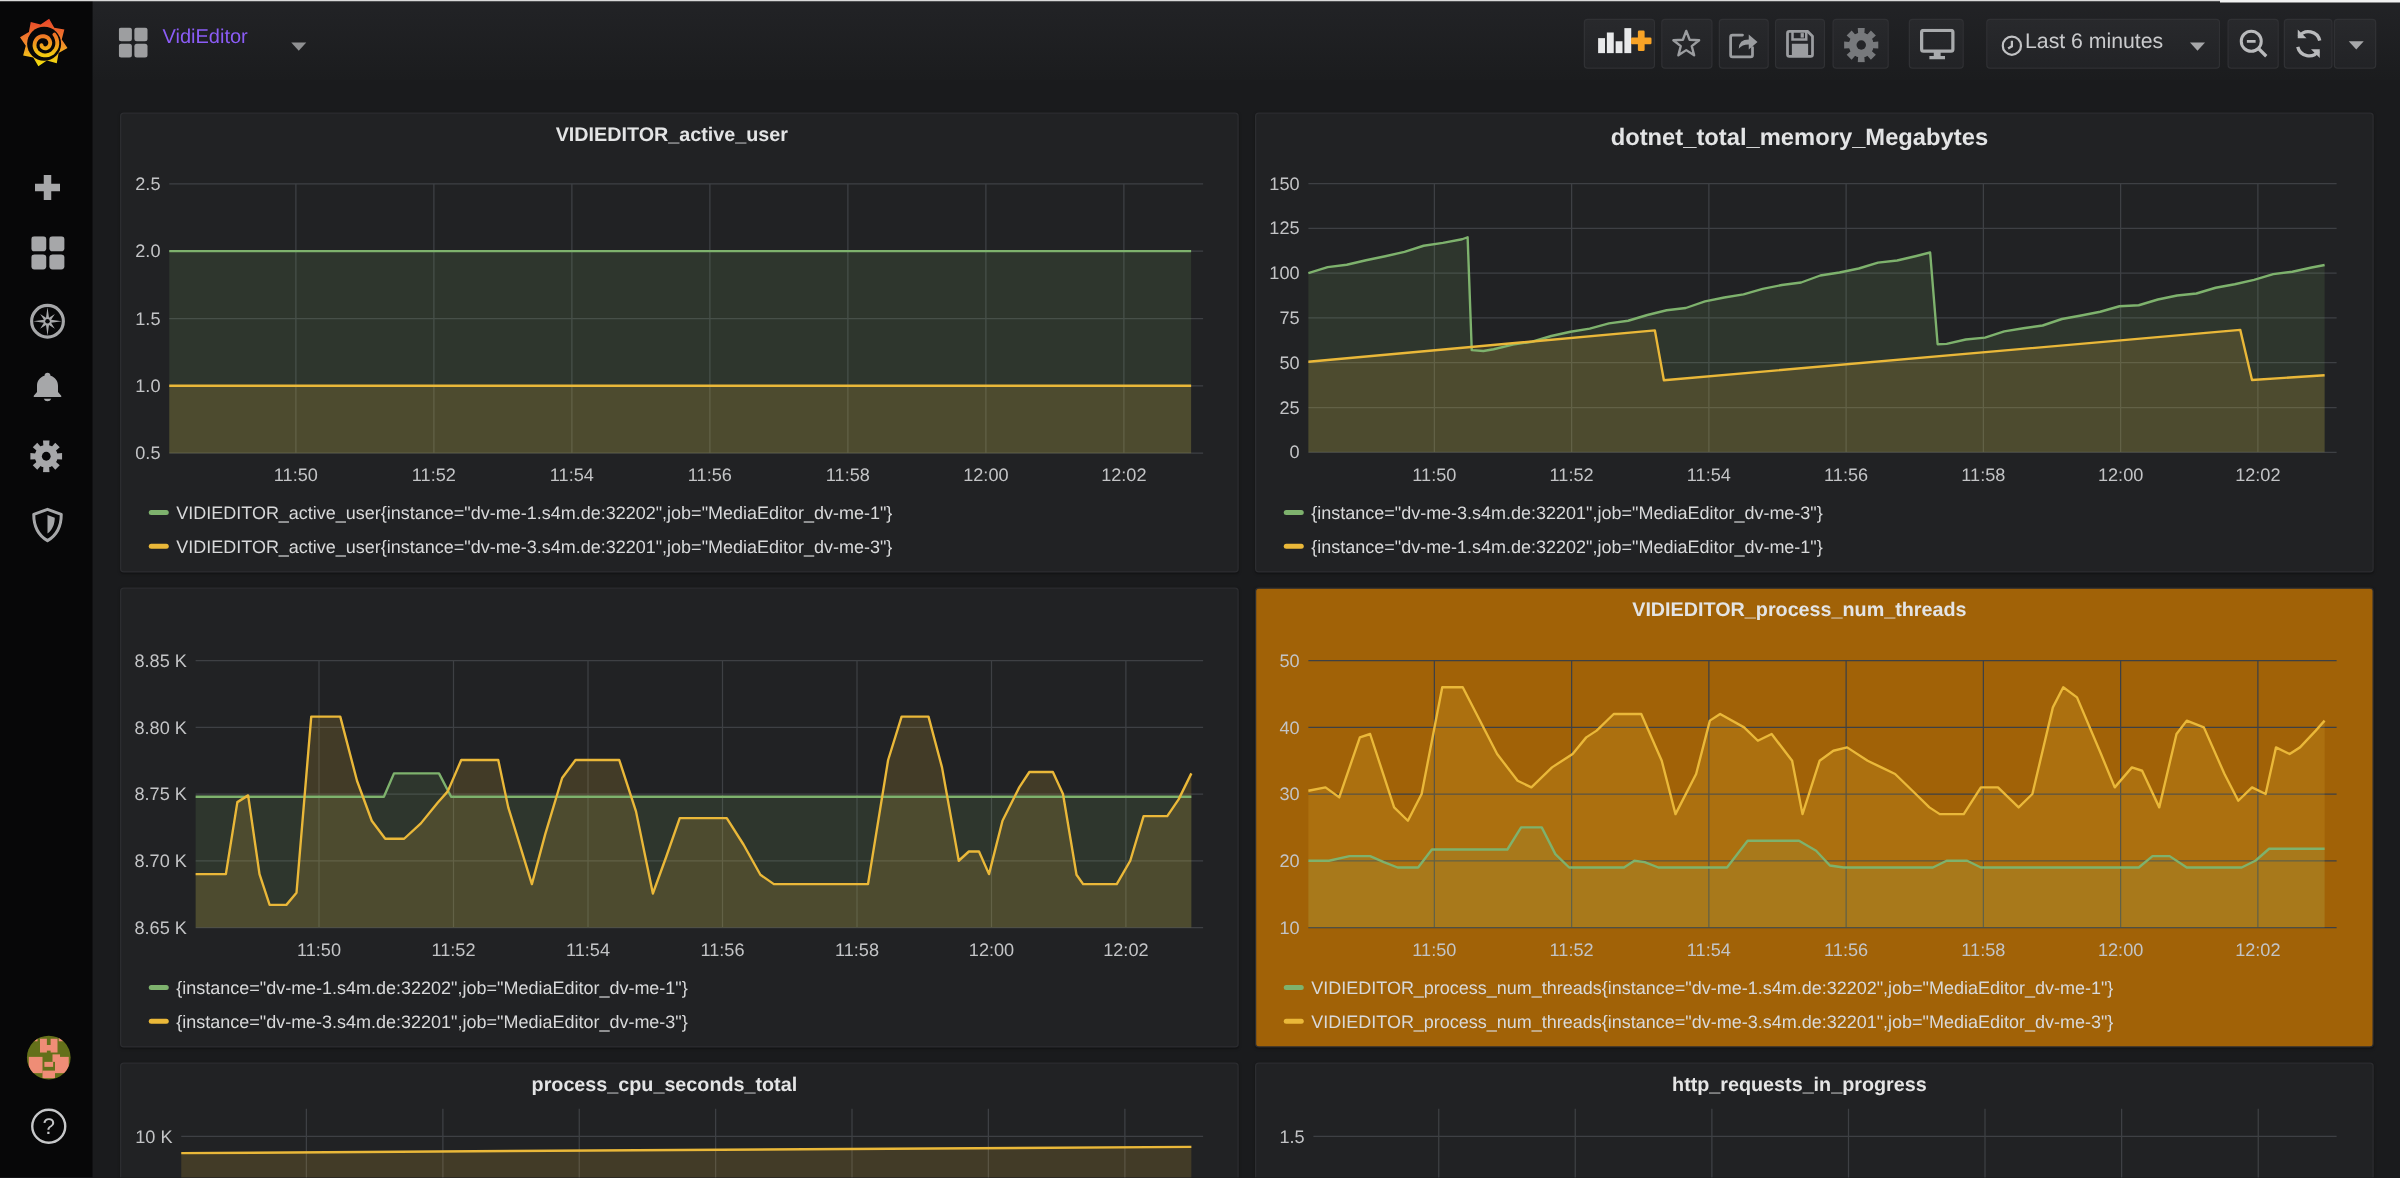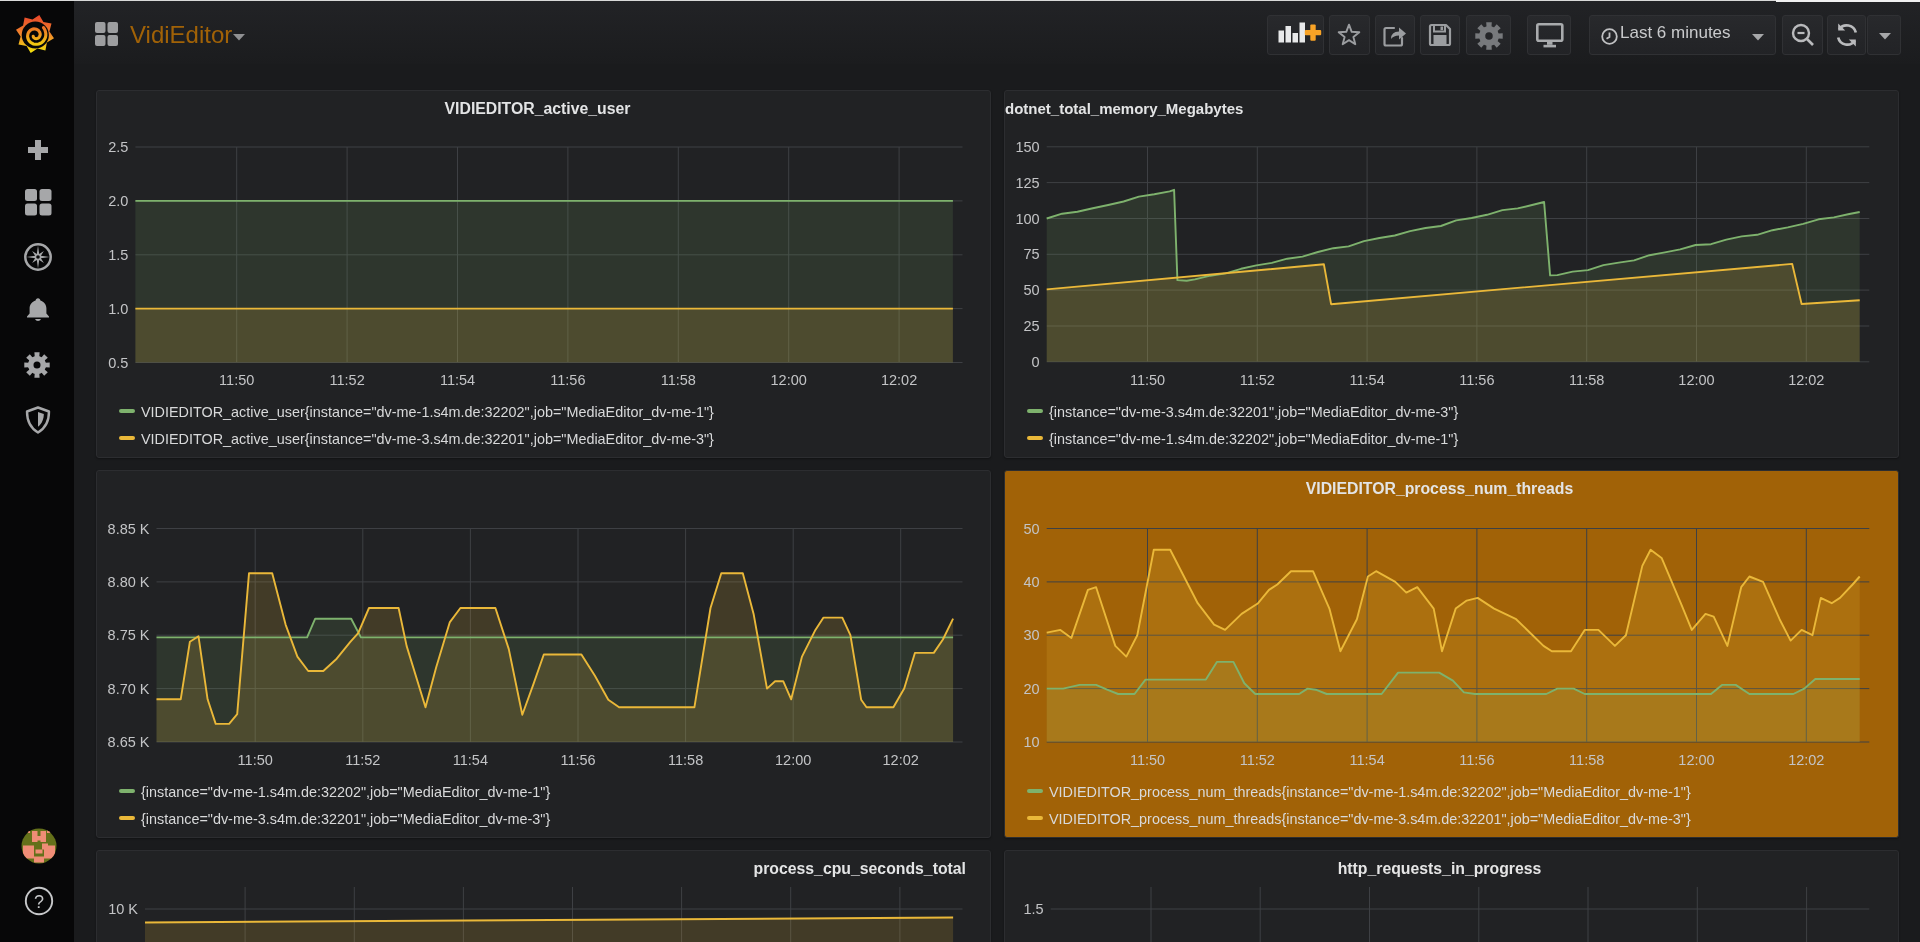--- a/index.html
+++ b/index.html
@@ -74,21 +74,21 @@
 <svg width="30" height="30" viewBox="0 0 30 30" style="position:absolute;left:24px;top:886px">
 <circle cx="15" cy="15" r="13.2" stroke="#c6c7c9" stroke-width="1.9" fill="none"></circle>
 <text x="15" y="21.5" fill="#c6c7c9" font-size="18" text-anchor="middle" font-family="Liberation Sans, sans-serif">?</text>
   </svg>
 <svg width="24" height="25" viewBox="0 0 24 25" style="position:absolute;left:95px;top:22px">
     <rect x="0" y="0" width="10.5" height="11" rx="2" fill="#9d9ea0"></rect>
     <rect x="0" y="13" width="10.5" height="11" rx="2" fill="#9d9ea0"></rect>
     <rect x="12.5" y="0" width="10.5" height="11" rx="2" fill="#9d9ea0"></rect>
     <rect x="12.5" y="13" width="10.5" height="11" rx="2" fill="#9d9ea0"></rect>
   </svg>
-<div style="position:absolute;left:130px;top:21px;font-size:24px;color:#a16207">VidiEditor</div>
+<div style="position:absolute;left:130px;top:21px;font-size:16px;color:#8b5cf6">VidiEditor</div>
 <svg width="14" height="8" viewBox="0 0 14 8" style="position:absolute;left:232px;top:33px">
     <path d="M1 1 L13 1 L7 7.5 Z" fill="#8f9092"></path>
   </svg>
 <div style="background:linear-gradient(180deg,#28292c,#222326);border:1px solid #303134;border-radius:3px;position:absolute;top:15px;height:40px;box-sizing:border-box;left:1267px;width:57px">
     <svg width="46" height="24" viewBox="0 0 46 24" style="position:absolute;left:10px;top:6px">
       <rect x="0.5" y="8.5" width="5.5" height="12" fill="#e8e9ea"></rect>
       <rect x="7.5" y="4" width="5.5" height="16.5" fill="#e8e9ea"></rect>
       <rect x="14.5" y="11" width="5.5" height="9.5" fill="#e8e9ea"></rect>
       <rect x="21.5" y="0.5" width="5.5" height="20" fill="#e8e9ea"></rect>
       <rect x="26.8" y="7.9" width="16.4" height="5.4" rx="1" fill="#f8a326"></rect>
@@ -187,21 +187,21 @@
       <text x="802.1" y="294" fill="#c3c4c6" font-size="14.5" text-anchor="middle" font-family="Liberation Sans, sans-serif">12:02</text>
       <path d="M38.4 271.5 L38.4 109.9 L855.9 109.9 L855.9 271.5 Z" fill="#7EB26D" fill-opacity="0.14"></path>
       <path d="M38.4 271.5 L38.4 217.6 L855.9 217.6 L855.9 271.5 Z" fill="#EAB839" fill-opacity="0.17"></path>
       <path d="M38.4 109.9 L855.9 109.9" fill="none" stroke="#7EB26D" stroke-width="1.9" stroke-linejoin="round"></path>
       <path d="M38.4 217.6 L855.9 217.6" fill="none" stroke="#EAB839" stroke-width="1.9" stroke-linejoin="round"></path>
     </svg>
     <div style="position:absolute;left:22px;top:309px;height:22px;line-height:22px;white-space:nowrap"><span style="display:inline-block;width:16px;height:4.5px;border-radius:2px;background:#7EB26D;vertical-align:middle;margin-right:6px;margin-top:-2px"></span><span style="font-size:14.4px;color:#d8d9da;vertical-align:middle">VIDIEDITOR_active_user{instance="dv-me-1.s4m.de:32202",job="MediaEditor_dv-me-1"}</span></div>
     <div style="position:absolute;left:22px;top:336px;height:22px;line-height:22px;white-space:nowrap"><span style="display:inline-block;width:16px;height:4.5px;border-radius:2px;background:#EAB839;vertical-align:middle;margin-right:6px;margin-top:-2px"></span><span style="font-size:14.4px;color:#d8d9da;vertical-align:middle">VIDIEDITOR_active_user{instance="dv-me-3.s4m.de:32201",job="MediaEditor_dv-me-3"}</span></div>
   </div>
 <div style="position:absolute;left:1004px;top:90px;width:895px;height:368px;background:#212224;border:1px solid #2c2d30;border-radius:3px;box-shadow:0 1px 2px rgba(0,0,0,0.35)">
-    <div style="position:absolute;left:0;right:24px;top:9px;font-size:15px;font-weight:700;color:#e3e4e5;letter-spacing:0px">dotnet_total_memory_Megabytes</div>
+    <div style="position:absolute;left:0;right:24px;top:9px;text-align:center;font-size:19px;font-weight:700;color:#e3e4e5;letter-spacing:0px">dotnet_total_memory_Megabytes</div>
     <svg width="896" height="368" viewBox="0 0 896 368" style="position:absolute;left:0;top:0">
       <line x1="41.7" y1="270.8" x2="864.3" y2="270.8" stroke="#3e4044" stroke-width="1"></line>
       <line x1="41.7" y1="235.0" x2="864.3" y2="235.0" stroke="#3e4044" stroke-width="1"></line>
       <line x1="41.7" y1="199.1" x2="864.3" y2="199.1" stroke="#3e4044" stroke-width="1"></line>
       <line x1="41.7" y1="163.3" x2="864.3" y2="163.3" stroke="#3e4044" stroke-width="1"></line>
       <line x1="41.7" y1="127.5" x2="864.3" y2="127.5" stroke="#3e4044" stroke-width="1"></line>
       <line x1="41.7" y1="91.6" x2="864.3" y2="91.6" stroke="#3e4044" stroke-width="1"></line>
       <line x1="41.7" y1="55.8" x2="864.3" y2="55.8" stroke="#3e4044" stroke-width="1"></line>
       <line x1="142.5" y1="55.8" x2="142.5" y2="270.8" stroke="#3e4044" stroke-width="1"></line>
       <line x1="252.3" y1="55.8" x2="252.3" y2="270.8" stroke="#3e4044" stroke-width="1"></line>
@@ -295,21 +295,21 @@
       <text x="801.3" y="294" fill="#c3c4c6" font-size="14.5" text-anchor="middle" font-family="Liberation Sans, sans-serif">12:02</text>
       <path d="M41.7 271 L41.7 217.6 L58.2 217.6 L74.6 213.9 L91.1 213.9 L102.1 218.7 L113.1 223.0 L129.5 223.0 L140.5 208.6 L200.9 208.6 L211.9 190.9 L228.4 190.9 L239.3 212.3 L250.3 223.0 L294.2 223.0 L302.5 217.6 L310.7 218.7 L321.7 223.0 L376.6 223.0 L393.1 201.6 L434.2 201.6 L447.9 209.6 L458.9 221.4 L469.9 223.0 L541.3 223.0 L552.3 217.6 L568.7 217.6 L579.7 223.0 L706.0 223.0 L717.0 213.9 L730.7 213.9 L744.4 223.0 L788.3 223.0 L799.3 217.6 L810.3 208.0 L854.7 208.0 L854.7 271 Z" fill="#7EB26D" fill-opacity="0.14"></path>
       <path d="M41.7 271 L41.7 161.6 L55.4 158.9 L66.4 166.9 L82.9 118.9 L91.1 116.2 L110.3 174.9 L121.3 185.6 L132.3 164.2 L148.8 78.8 L165.2 78.8 L192.7 132.2 L209.1 153.6 L220.1 158.9 L236.6 142.9 L253.1 132.2 L264.0 118.9 L272.3 113.5 L286.0 100.2 L308.0 100.2 L324.4 137.6 L335.4 180.3 L351.9 148.2 L362.9 105.5 L371.1 100.2 L390.3 110.9 L401.3 121.6 L412.3 116.2 L428.7 137.6 L437.0 180.3 L450.7 137.6 L461.7 129.6 L472.7 126.9 L489.1 137.6 L500.1 142.9 L511.1 148.2 L527.6 164.2 L538.5 174.9 L546.8 180.3 L566.0 180.3 L579.7 158.9 L593.4 158.9 L609.9 174.9 L620.9 164.2 L637.3 94.9 L645.6 78.8 L656.6 86.9 L675.8 132.2 L686.8 158.9 L700.5 142.9 L708.7 145.6 L722.4 174.9 L736.2 116.2 L744.4 105.5 L758.1 110.9 L774.6 148.2 L785.6 169.6 L796.6 158.9 L807.5 164.2 L815.8 126.9 L826.7 132.2 L835.0 126.9 L847.6 113.5 L854.7 105.5 L854.7 271 Z" fill="#EAB839" fill-opacity="0.17"></path>
       <path d="M41.7 217.6 L58.2 217.6 L74.6 213.9 L91.1 213.9 L102.1 218.7 L113.1 223.0 L129.5 223.0 L140.5 208.6 L200.9 208.6 L211.9 190.9 L228.4 190.9 L239.3 212.3 L250.3 223.0 L294.2 223.0 L302.5 217.6 L310.7 218.7 L321.7 223.0 L376.6 223.0 L393.1 201.6 L434.2 201.6 L447.9 209.6 L458.9 221.4 L469.9 223.0 L541.3 223.0 L552.3 217.6 L568.7 217.6 L579.7 223.0 L706.0 223.0 L717.0 213.9 L730.7 213.9 L744.4 223.0 L788.3 223.0 L799.3 217.6 L810.3 208.0 L854.7 208.0" fill="none" stroke="#7EB26D" stroke-width="1.9" stroke-linejoin="round"></path>
       <path d="M41.7 161.6 L55.4 158.9 L66.4 166.9 L82.9 118.9 L91.1 116.2 L110.3 174.9 L121.3 185.6 L132.3 164.2 L148.8 78.8 L165.2 78.8 L192.7 132.2 L209.1 153.6 L220.1 158.9 L236.6 142.9 L253.1 132.2 L264.0 118.9 L272.3 113.5 L286.0 100.2 L308.0 100.2 L324.4 137.6 L335.4 180.3 L351.9 148.2 L362.9 105.5 L371.1 100.2 L390.3 110.9 L401.3 121.6 L412.3 116.2 L428.7 137.6 L437.0 180.3 L450.7 137.6 L461.7 129.6 L472.7 126.9 L489.1 137.6 L500.1 142.9 L511.1 148.2 L527.6 164.2 L538.5 174.9 L546.8 180.3 L566.0 180.3 L579.7 158.9 L593.4 158.9 L609.9 174.9 L620.9 164.2 L637.3 94.9 L645.6 78.8 L656.6 86.9 L675.8 132.2 L686.8 158.9 L700.5 142.9 L708.7 145.6 L722.4 174.9 L736.2 116.2 L744.4 105.5 L758.1 110.9 L774.6 148.2 L785.6 169.6 L796.6 158.9 L807.5 164.2 L815.8 126.9 L826.7 132.2 L835.0 126.9 L847.6 113.5 L854.7 105.5" fill="none" stroke="#EAB839" stroke-width="1.9" stroke-linejoin="round"></path>
     </svg>
     <div style="position:absolute;left:22px;top:309px;height:22px;line-height:22px;white-space:nowrap"><span style="display:inline-block;width:16px;height:4.5px;border-radius:2px;background:#7EB26D;vertical-align:middle;margin-right:6px;margin-top:-2px"></span><span style="font-size:14.4px;color:#d8d9da;vertical-align:middle">VIDIEDITOR_process_num_threads{instance="dv-me-1.s4m.de:32202",job="MediaEditor_dv-me-1"}</span></div>
     <div style="position:absolute;left:22px;top:336px;height:22px;line-height:22px;white-space:nowrap"><span style="display:inline-block;width:16px;height:4.5px;border-radius:2px;background:#EAB839;vertical-align:middle;margin-right:6px;margin-top:-2px"></span><span style="font-size:14.4px;color:#d8d9da;vertical-align:middle">VIDIEDITOR_process_num_threads{instance="dv-me-3.s4m.de:32201",job="MediaEditor_dv-me-3"}</span></div>
   </div>
 <div style="position:absolute;left:96px;top:850px;width:895px;height:368px;background:#212224;border:1px solid #2c2d30;border-radius:3px;box-shadow:0 1px 2px rgba(0,0,0,0.35)">
-    <div style="position:absolute;left:0;right:24px;top:9px;text-align:right;font-size:15.8px;font-weight:700;color:#e3e4e5;letter-spacing:0px">process_cpu_seconds_total</div>
+    <div style="position:absolute;left:0;right:24px;top:9px;text-align:center;font-size:15.8px;font-weight:700;color:#e3e4e5;letter-spacing:0px">process_cpu_seconds_total</div>
     <svg width="897" height="368" viewBox="0 0 897 368" style="position:absolute;left:0;top:0">
       <line x1="48" y1="58" x2="865.5" y2="58" stroke="#3e4044" stroke-width="1"></line>
       <line x1="148.1" y1="36" x2="148.1" y2="270" stroke="#3e4044" stroke-width="1"></line>
       <line x1="257.3" y1="36" x2="257.3" y2="270" stroke="#3e4044" stroke-width="1"></line>
       <line x1="366.4" y1="36" x2="366.4" y2="270" stroke="#3e4044" stroke-width="1"></line>
       <line x1="475.5" y1="36" x2="475.5" y2="270" stroke="#3e4044" stroke-width="1"></line>
       <line x1="584.6" y1="36" x2="584.6" y2="270" stroke="#3e4044" stroke-width="1"></line>
       <line x1="693.7" y1="36" x2="693.7" y2="270" stroke="#3e4044" stroke-width="1"></line>
       <line x1="802.9" y1="36" x2="802.9" y2="270" stroke="#3e4044" stroke-width="1"></line>
       <text x="41" y="63" fill="#c3c4c6" font-size="14.5" text-anchor="end" font-family="Liberation Sans, sans-serif">10 K</text>

